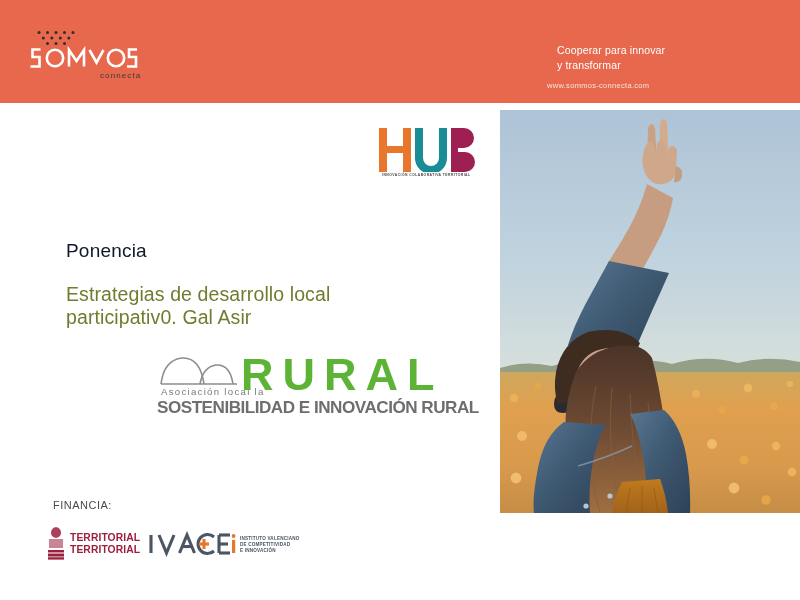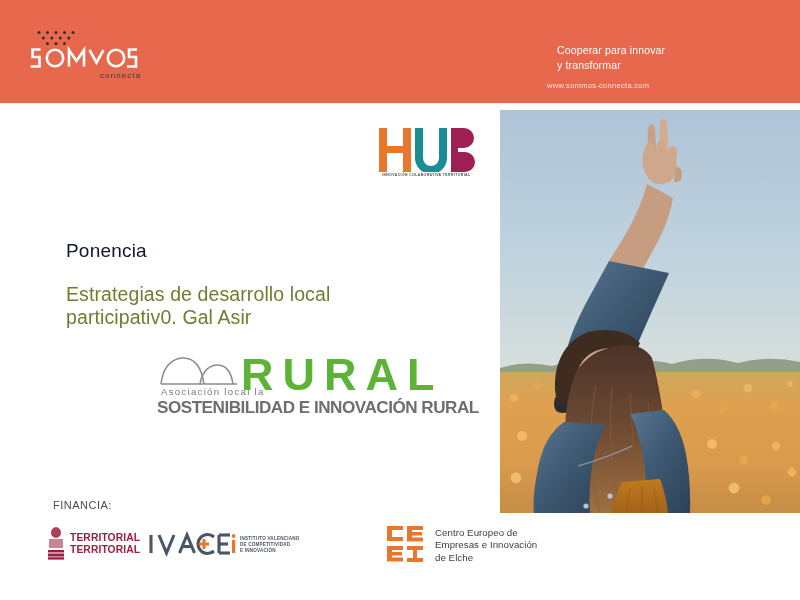--- a/index.html
+++ b/index.html
@@ -487,35 +487,14 @@
         </g>
       </svg>
     </div>
     <div class="ivace-sub">
       <div>INSTITUTO VALENCIANO</div>
       <div>DE COMPETITIVIDAD</div>
       <div>E INNOVACIÓN</div>
     </div>
   </div>
 
-  <div class="ceei-logo">
-    <div class="ceei-mark">
-      <svg width="42" height="38" viewBox="0 0 42 38">
-        <g fill="#e8762d">
-
-          <path d="M0 1 h16 v4 h-11 v7 h11 v4 h-16 z"></path>
-
-          <path d="M20 1 h16 v4 h-11 v2 h10 v3.5 h-10 v2 h11 v4 h-16 z"></path>
-
-          <path d="M0 21 h16 v4 h-11 v2 h10 v3.5 h-10 v2 h11 v4 h-16 z"></path>
-
-          <path d="M20 21 h16 v4 h-6 v8 h6 v4 h-16 v-4 h6 v-8 h-6 z"></path>
-        </g>
-      </svg>
-    </div>
-    <div class="ceei-text">
-      <div>Centro Europeo de</div>
-      <div>Empresas e Innovación</div>
-      <div>de Elche</div>
-    </div>
-  </div>
 
 </div>
 
 </body></html>

